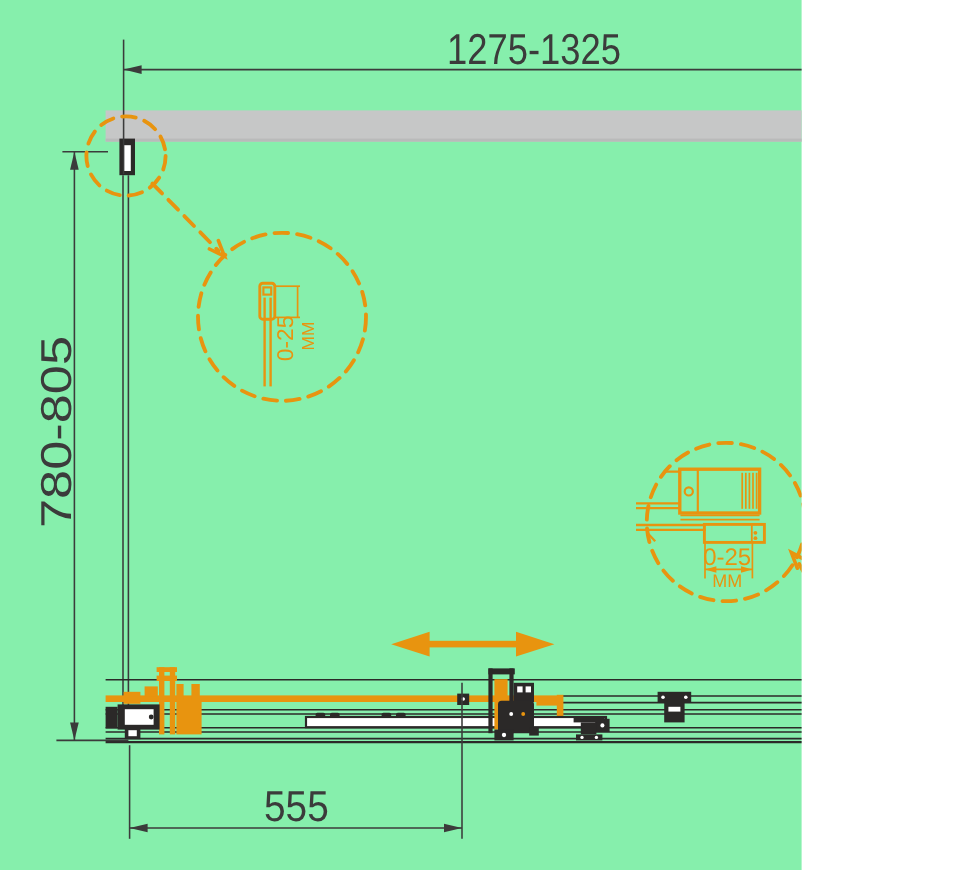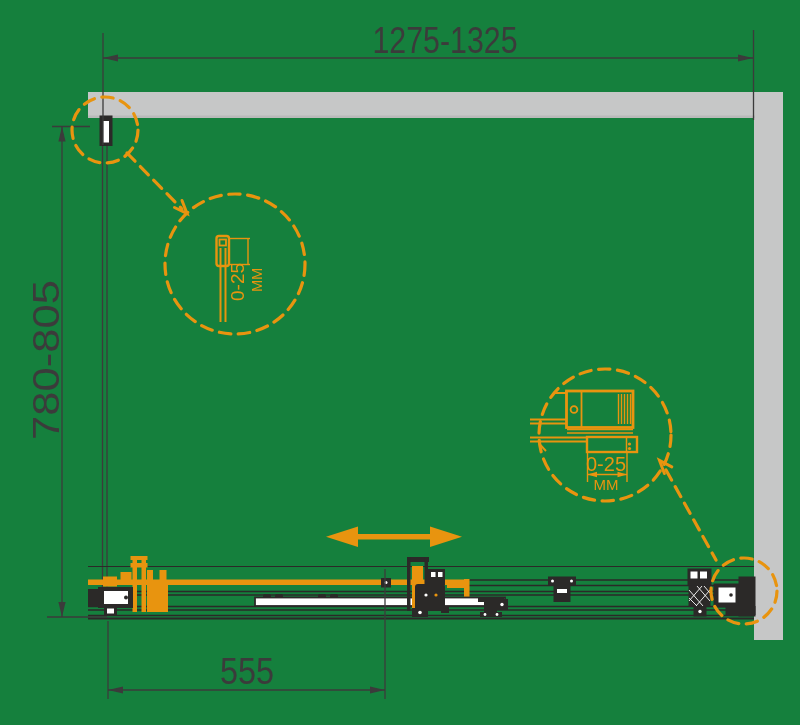--- a/index.html
+++ b/index.html
@@ -1,16 +1,16 @@
 <!DOCTYPE html>
 <html><head>
 <meta charset="utf-8">
 <style>
   html,body{margin:0;padding:0;background:#ffffff;}
-  .canvas{width:800px;height:725px;position:relative;background:#15803d;overflow:hidden;}
+  .canvas{width:668px;height:725px;position:relative;background:#86efac;overflow:hidden;}
   svg{display:block;}
   .dim-text{font-family:"Liberation Sans",sans-serif;fill:#3b3b3b;}
   .orange-text{font-family:"Liberation Sans",sans-serif;fill:#E8940F;}
   .thinline{stroke:#3b3b3b;stroke-width:1.3;fill:none;}
   .blk{fill:#2b2928;}
   .org{fill:#E8940F;}
   .callout{stroke:#E8940F;stroke-width:3.2;fill:none;stroke-dasharray:11.5 7.5;stroke-linecap:round;}
 </style>
 </head>
 <body>

